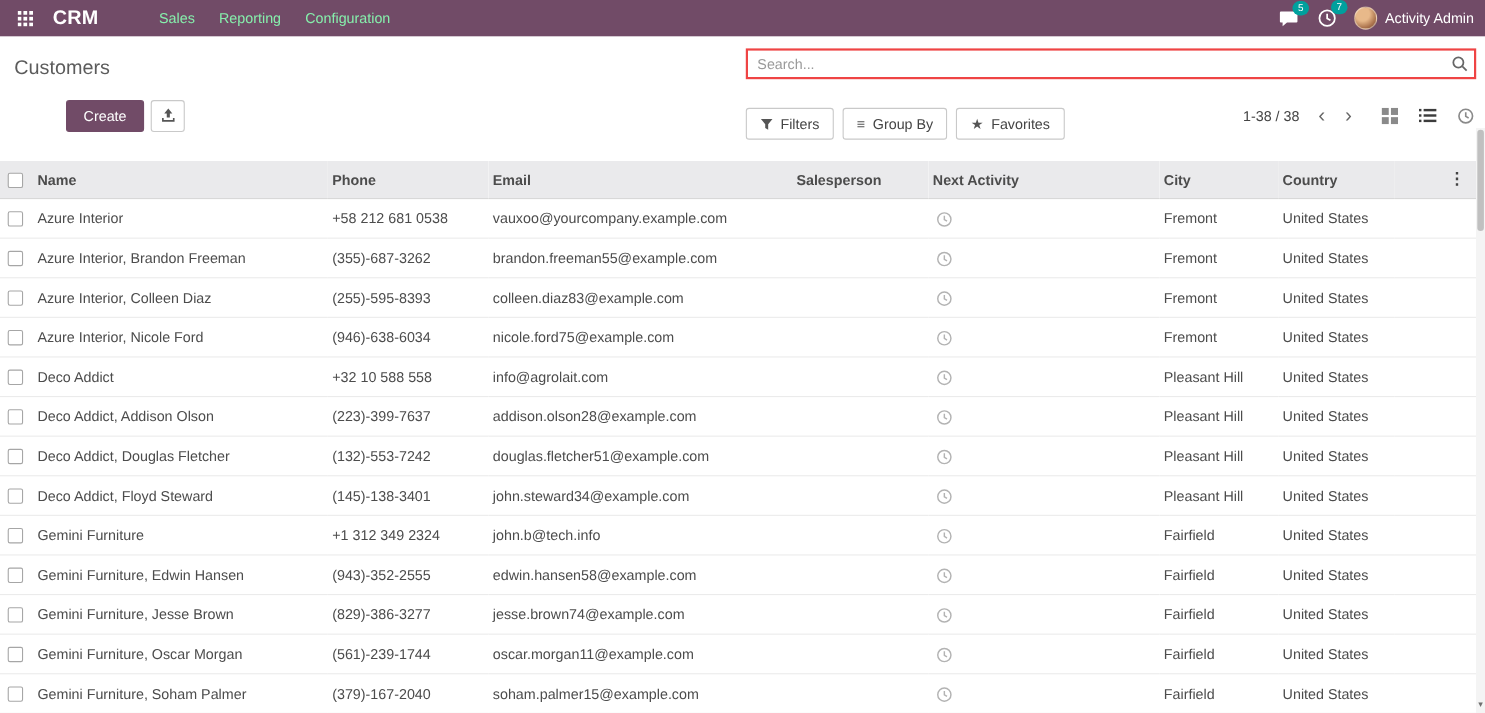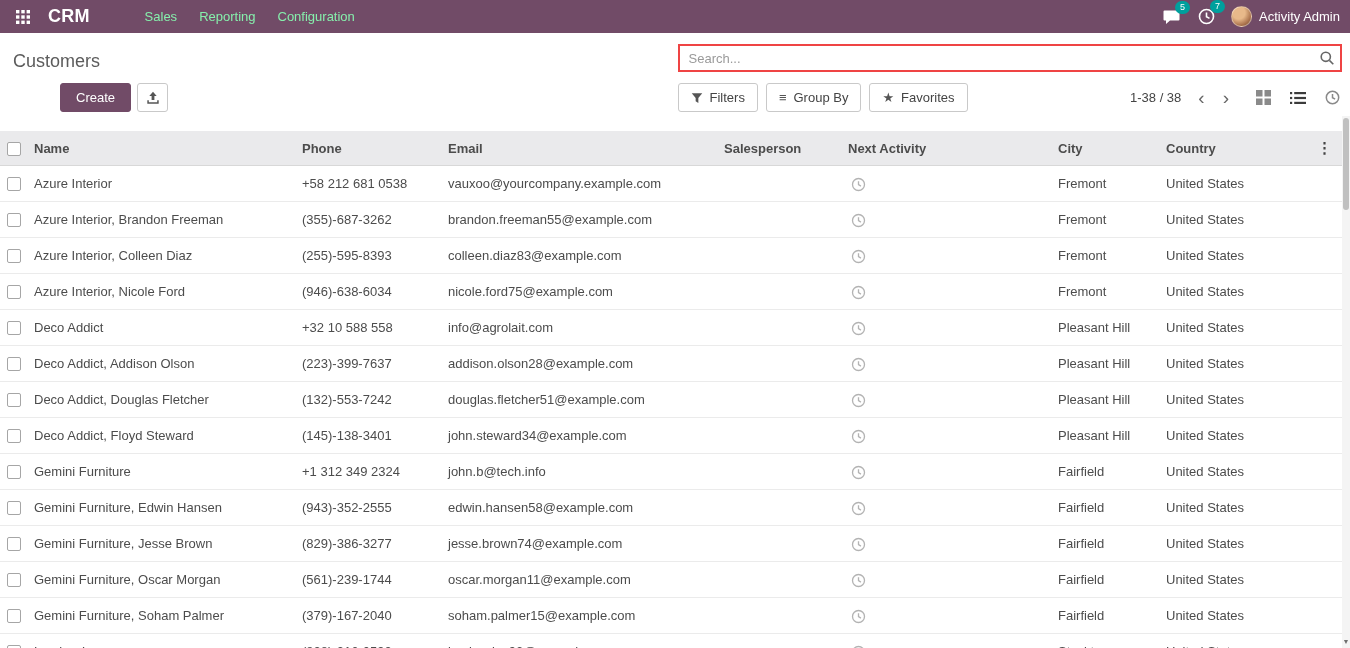--- a/index.html
+++ b/index.html
@@ -41,21 +41,21 @@
   .cp-bottom{display:flex;align-items:center;padding:7px 8px 10px 13px;}
   .cp-left{flex:1;display:flex;align-items:center;gap:6px;margin-left:47px;}
   .btn-primary{background:var(--primary);color:#fff;border:1px solid var(--primary);
     border-radius:3px;font-size:13px;padding:6px 15px;cursor:pointer;font-family:inherit;}
   .btn-icon{background:#fff;border:1px solid #c9c9c9;border-radius:3px;width:31px;height:29px;
     display:inline-flex;align-items:center;justify-content:center;cursor:pointer;}
   .cp-right{width:50%;min-width:660px;display:flex;align-items:center;justify-content:space-between;}
   .filter-group{display:flex;gap:8px;}
   .btn-flat{background:#fff;border:1px solid #c9c9c9;border-radius:3px;height:29px;
     display:inline-flex;align-items:center;gap:7px;padding:0 12px;font-size:13px;color:#444;
-    cursor:pointer;font-family:inherit;}
+    cursor:pointer;font-family:inherit;margin-top:15px;}
   .glyph{font-size:13px;line-height:1;color:#555;}
   .pager-views{display:flex;align-items:center;gap:4px;}
   .pager-text{font-size:13px;color:#444;margin-right:6px;}
   .pager-btn{background:none;border:none;font-size:19px;line-height:1;color:#666;cursor:pointer;
     padding:0 7px;font-family:inherit;}
   .view-switcher{display:flex;align-items:center;gap:15px;margin-left:14px;}
   .view-btn{background:none;border:none;padding:2px;cursor:pointer;display:flex;align-items:center;}
 
   
   .table-wrap{margin-top:9px;margin-right:8px;}

